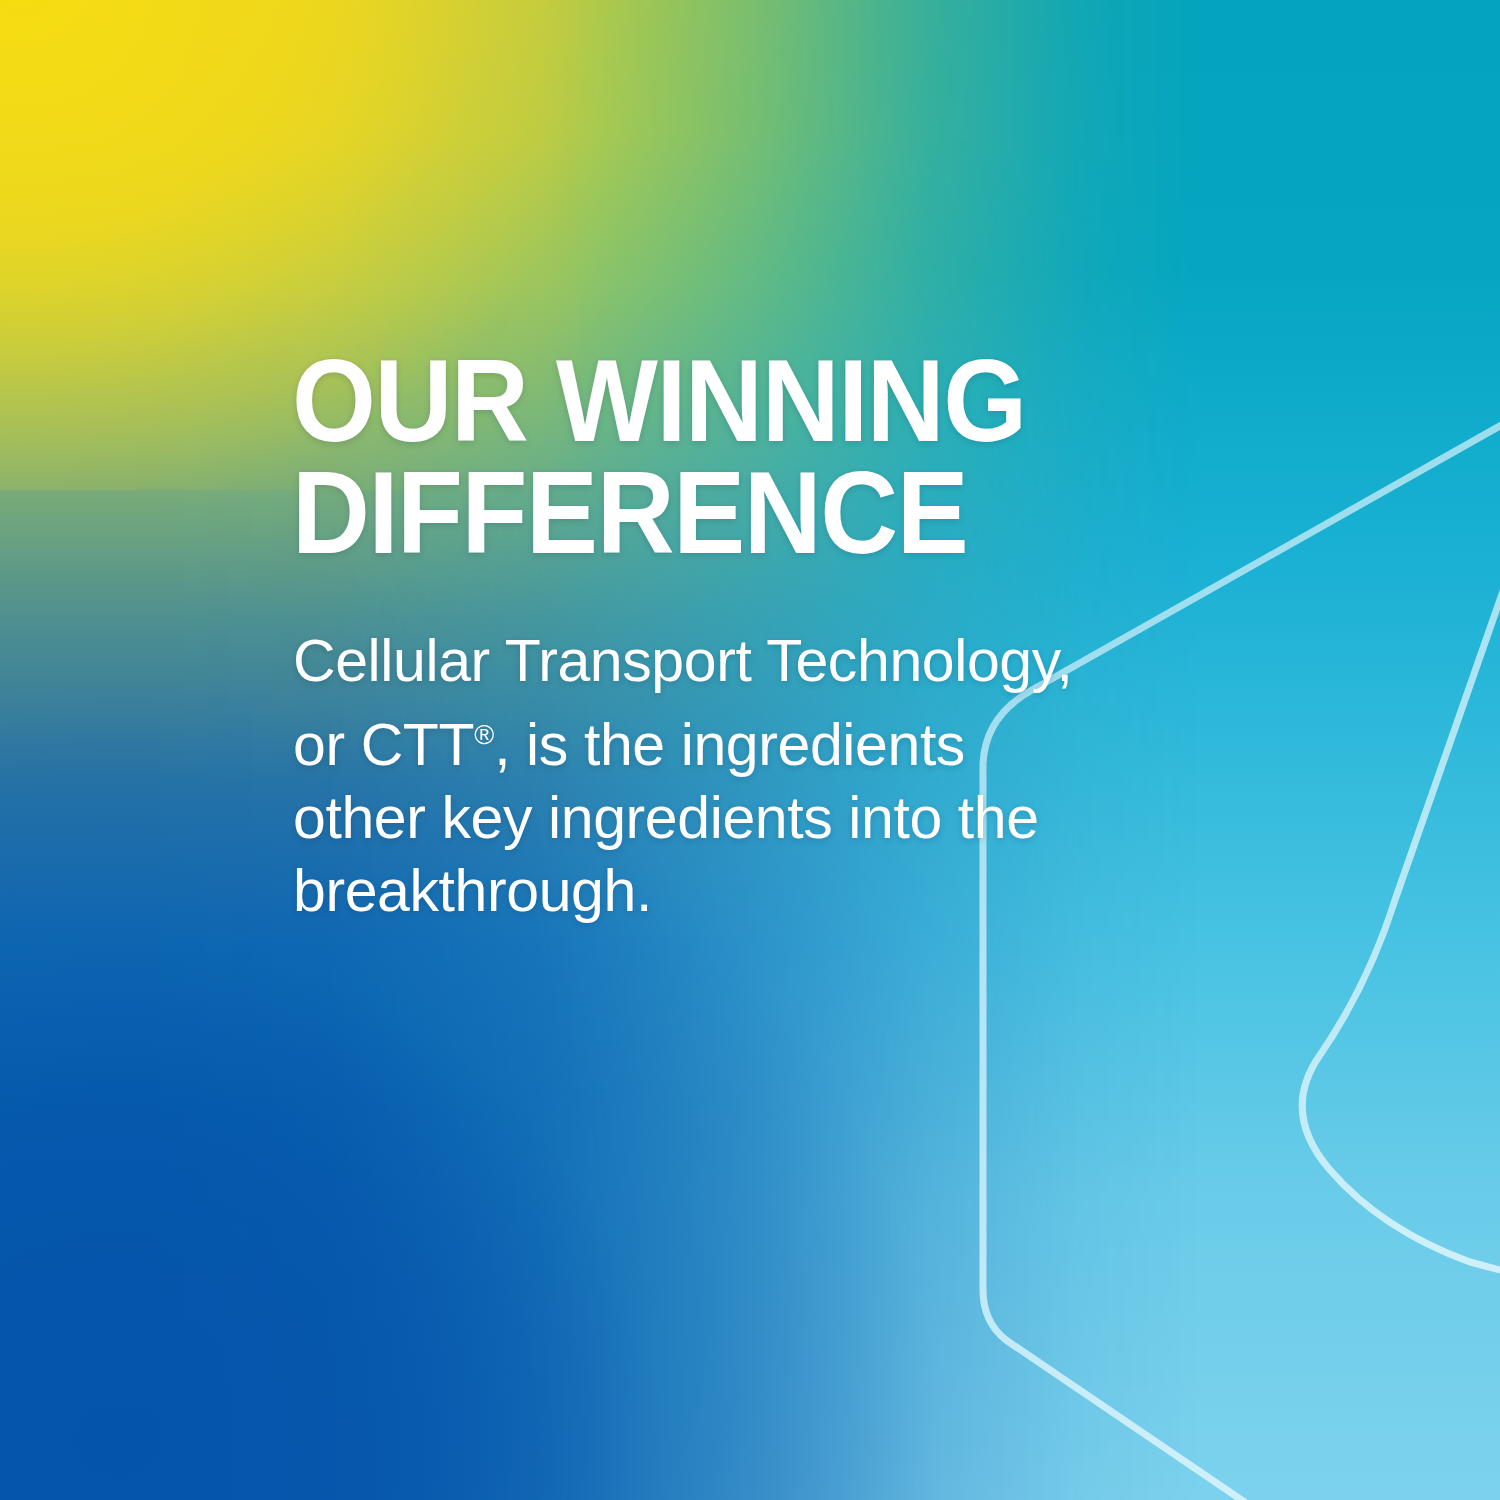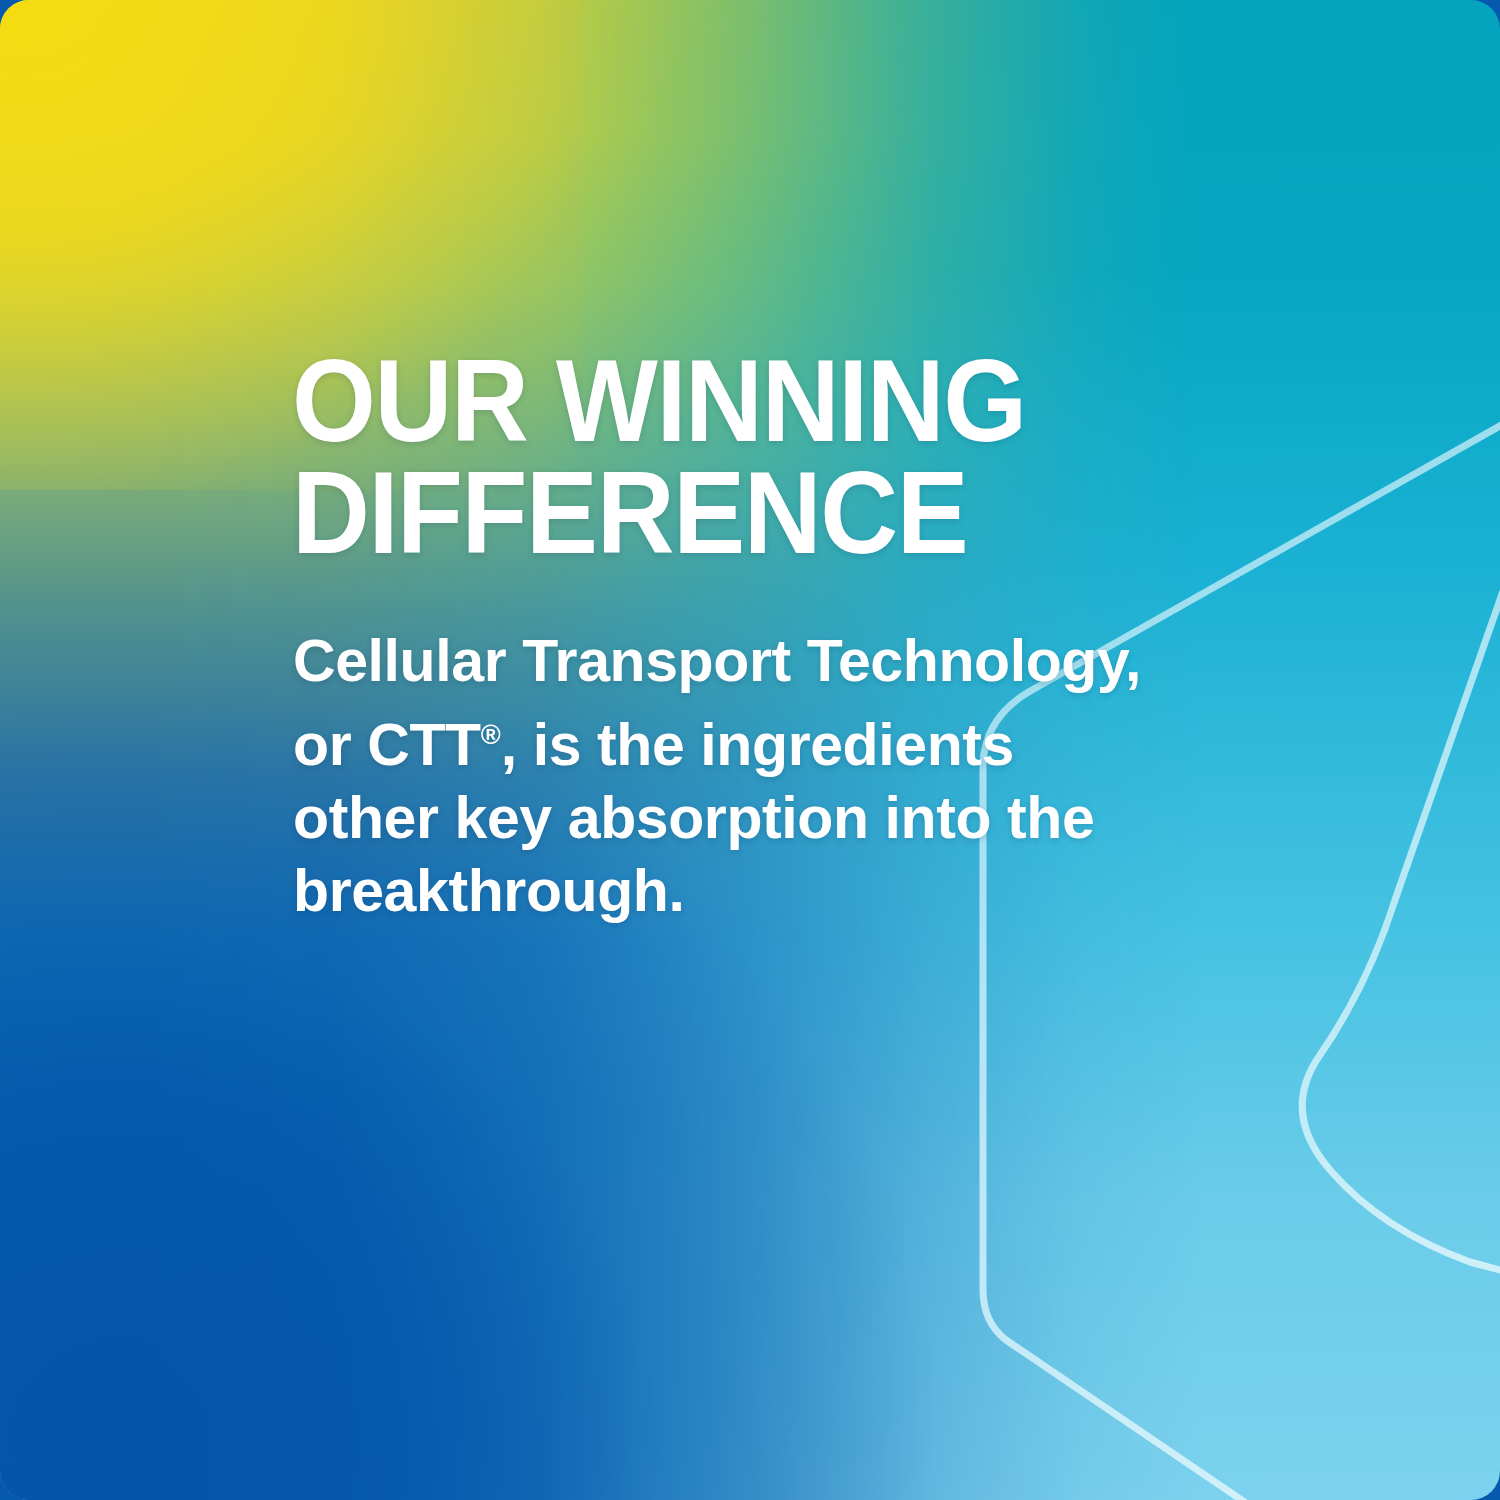--- a/index.html
+++ b/index.html
@@ -11,21 +11,20 @@
     overflow: hidden;
     background: #0659AE;
   }
 
   .poster {
     position: relative;
     width: 1500px;
     height: 1500px;
     overflow: hidden;
     font-family: "Liberation Sans", "DejaVu Sans", sans-serif;
-    border-radius: 29px;
   }
 
   
   
   .bg-base {
     position: absolute;
     inset: 0;
     background: linear-gradient(180deg,
       #04A4BE 0%,
       #06A6C2 18%,
@@ -122,21 +121,21 @@
   }
   .headline .hl-line { display: block; white-space: nowrap; }
 
   .body-copy {
     position: absolute;
     left: 293px;
     top: 625px;
     width: 950px;
     color: #ffffff;
     font-family: "Liberation Sans", "DejaVu Sans", sans-serif;
-    font-weight: 700;
+    font-weight: 400;
     font-size: 59px;
     line-height: 73px;
     letter-spacing: -0.4px;
     text-shadow: 0 2px 6px rgba(0,40,80,0.20);
   }
   .body-copy .bc-line { display: block; white-space: nowrap; }
 
   .reg {
     font-size: 0.46em;
     vertical-align: 0.78em;
@@ -178,17 +177,17 @@
   </svg>
 
   <h1 class="headline">
     <span class="hl-line">OUR WINNING</span>
     <span class="hl-line">DIFFERENCE</span>
   </h1>
 
   <div class="body-copy">
     <span class="bc-line">Cellular Transport Technology,</span>
     <span class="bc-line"><span>or CTT</span><sup class="reg">®</sup><span>, is the ingredients</span></span>
-    <span class="bc-line">other key absorption into the</span>
+    <span class="bc-line">other key ingredients into the</span>
     <span class="bc-line">breakthrough.</span>
   </div>
 
 </div>
 
 </body></html>

